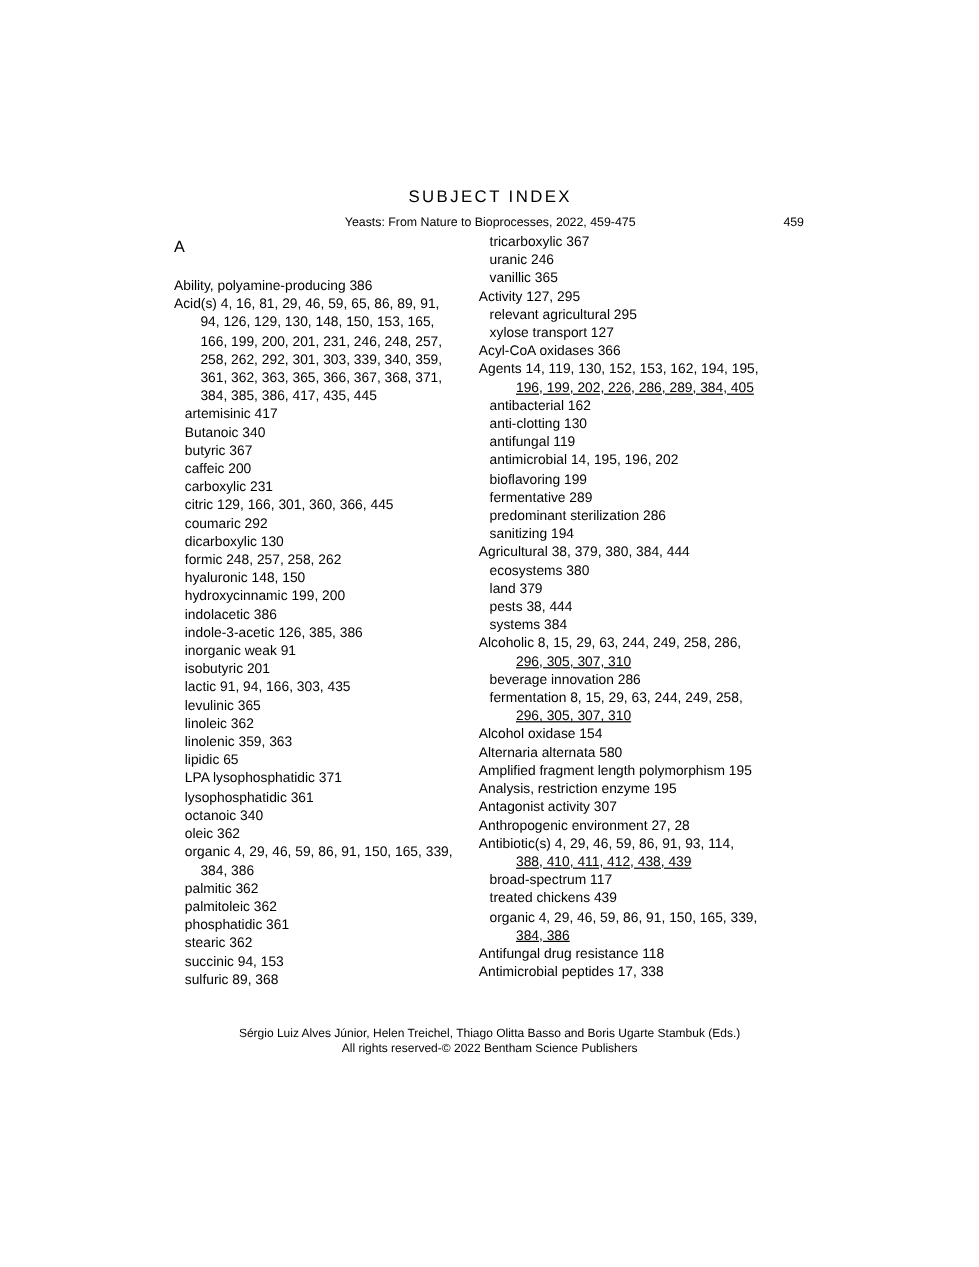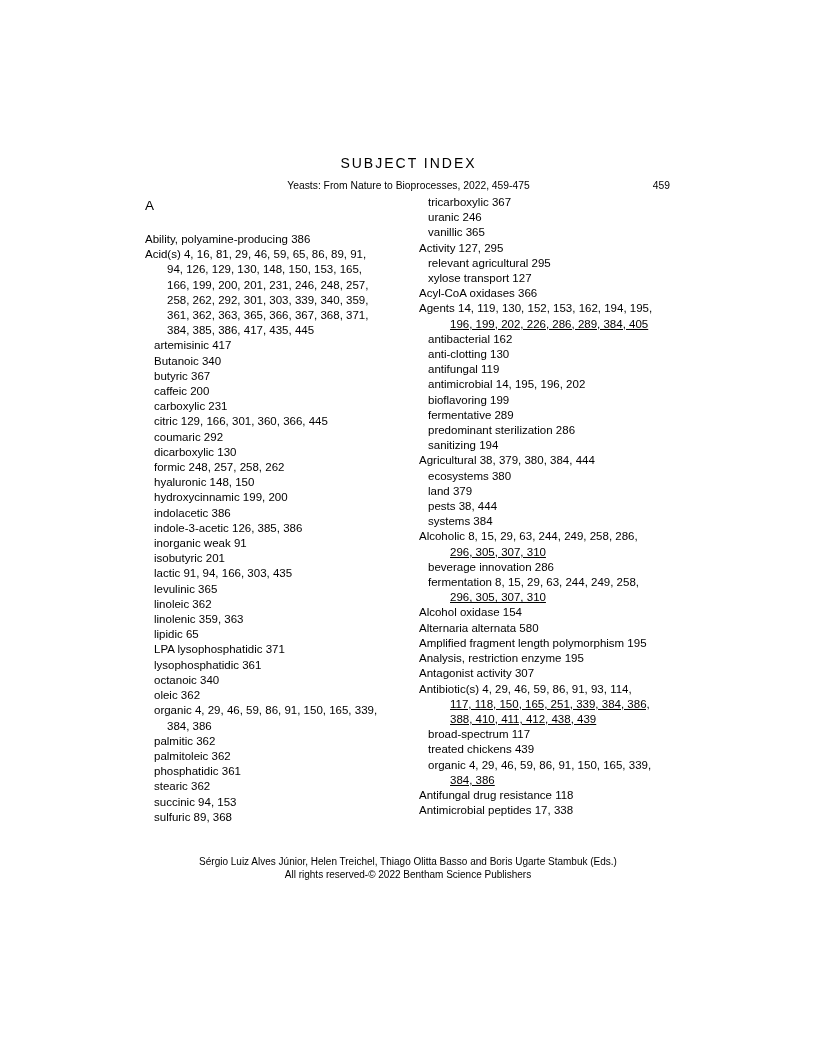--- a/index.html
+++ b/index.html
@@ -57,21 +57,21 @@
     font-size: 11.5px;
     line-height: 15.2px;
     white-space: nowrap;
   }
   .col-left {
     left: 145px;
     top: 232px;
     width: 262px;
   }
   .col-right {
-    left: 419px;
+    left: 399px;
     top: 195px;
     width: 253px;
   }
   .line.i0 { padding-left: 0; }
   .line.i1 { padding-left: 9px; }
   .line.i2 { padding-left: 22px; }
   .col-right .line.i2 { padding-left: 31px; text-decoration: underline; }
   .footer {
     position: absolute;
     left: 72px;
@@ -164,22 +164,22 @@
       <div class="line i0">Alcoholic 8, 15, 29, 63, 244, 249, 258, 286,</div>
       <div class="line i2">296, 305, 307, 310</div>
       <div class="line i1">beverage innovation 286</div>
       <div class="line i1">fermentation 8, 15, 29, 63, 244, 249, 258,</div>
       <div class="line i2">296, 305, 307, 310</div>
       <div class="line i0">Alcohol oxidase 154</div>
       <div class="line i0">Alternaria alternata 580</div>
       <div class="line i0">Amplified fragment length polymorphism 195</div>
       <div class="line i0">Analysis, restriction enzyme 195</div>
       <div class="line i0">Antagonist activity 307</div>
+      <div class="line i0">Anthropogenic environment 27, 28</div>
       <div class="line i0">Antibiotic(s) 4, 29, 46, 59, 86, 91, 93, 114,</div>
-      <div class="line i2">117, 118, 150, 165, 251, 339, 384, 386,</div>
       <div class="line i2">388, 410, 411, 412, 438, 439</div>
       <div class="line i1">broad-spectrum 117</div>
       <div class="line i1">treated chickens 439</div>
       <div class="line i1">organic 4, 29, 46, 59, 86, 91, 150, 165, 339,</div>
       <div class="line i2">384, 386</div>
       <div class="line i0">Antifungal drug resistance 118</div>
       <div class="line i0">Antimicrobial peptides 17, 338</div>
     </div>
 
   <div class="footer">

